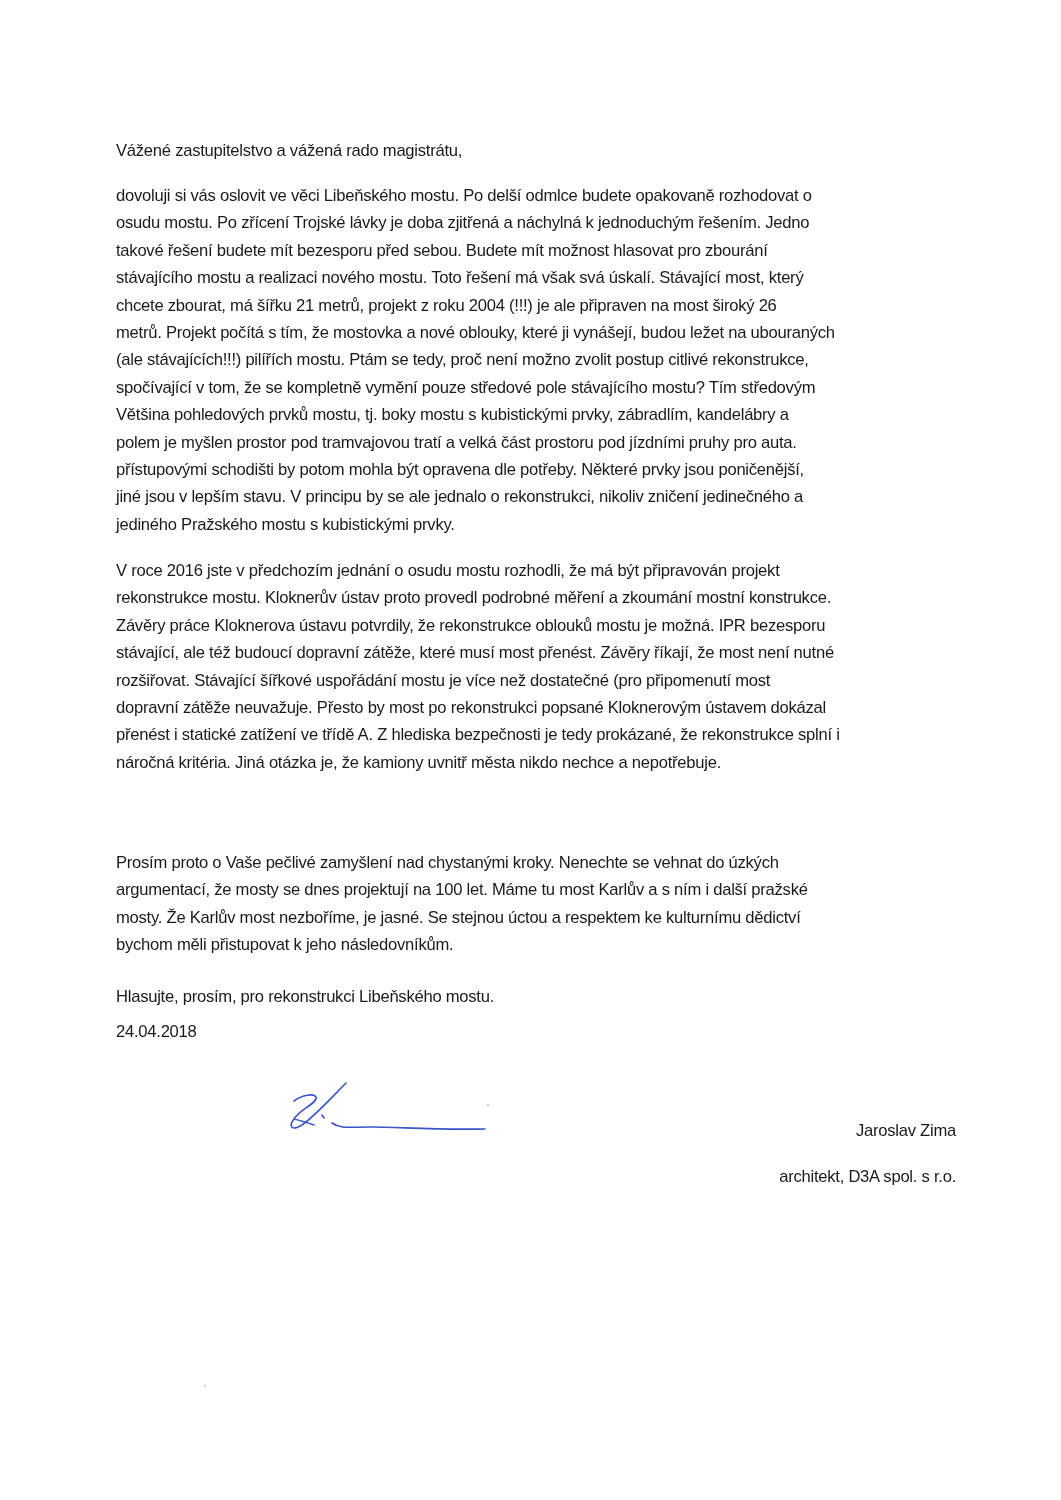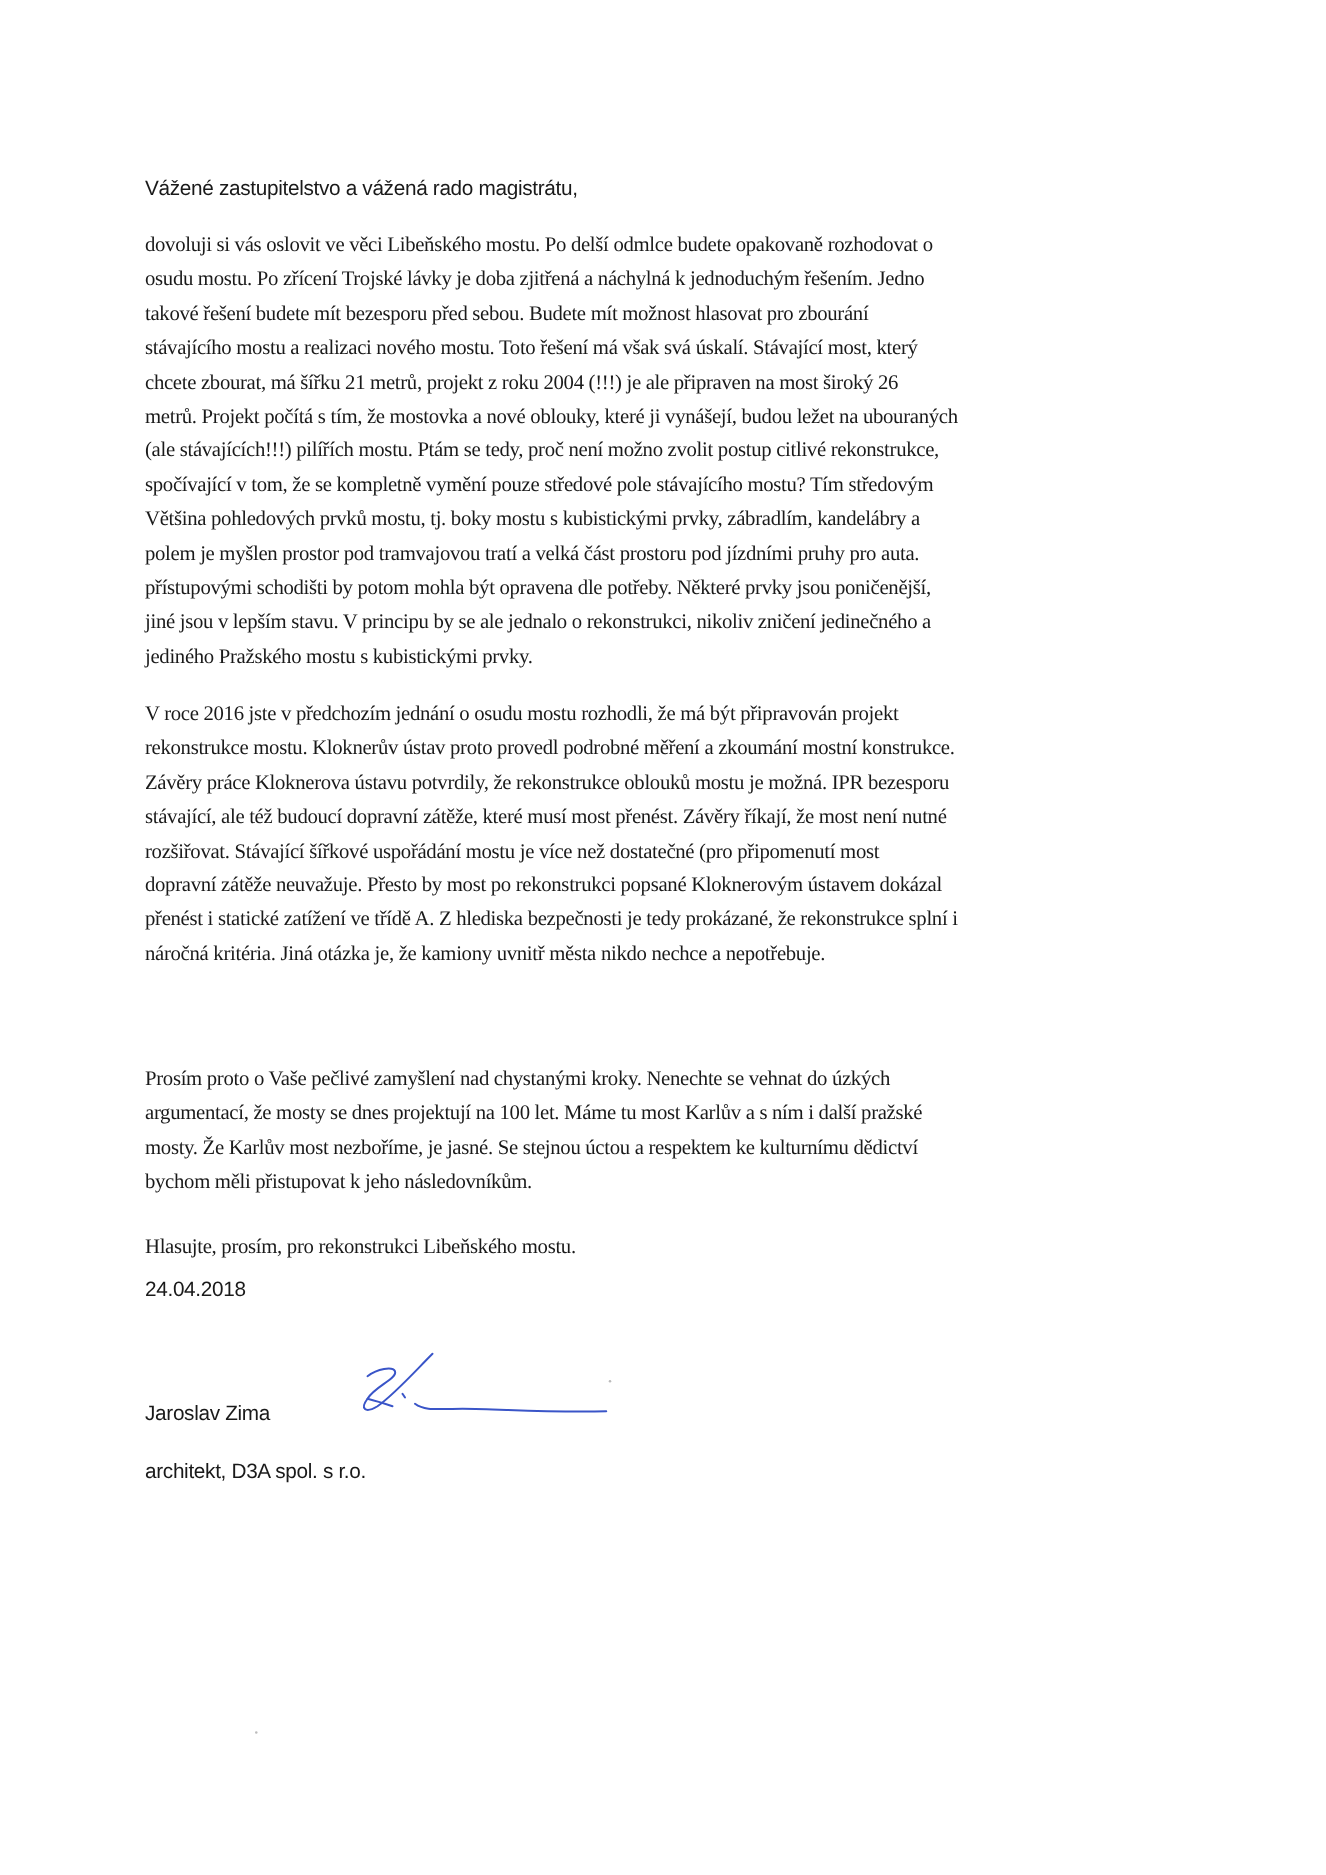--- a/index.html
+++ b/index.html
@@ -12,23 +12,23 @@
       position: absolute; left: 116px; width: 840px;
       font-size: 16.6px; line-height: 27.4px; letter-spacing: -0.25px;
       font-stretch: condensed;
     }
     .salutation { top: 137px; }
     .p1 { top: 182px; }
     .p2 { top: 557px; }
     .p3 { top: 849px; }
     .p4 { top: 983px; }
     .date { top: 1018px; }
-    .name { top: 1117px; }
-    .role { top: 1163px; }
-    .line { display: block; white-space: nowrap; font-family: Liberation Serif, serif; }
+    .name { top: 1117px; text-align: right; }
+    .role { top: 1163px; text-align: right; }
+    .line { display: block; white-space: nowrap; }
     .signature { position: absolute; left: 280px; top: 1075px; width: 215px; height: 70px; }
     .speck { position: absolute; width: 2px; height: 2px; background: #bbb; border-radius: 1px; }
   </style>
 </head>
 <body>
 
 <div class="page">
 
   <div class="text salutation">Vážené zastupitelstvo a vážená rado magistrátu,</div>
 

